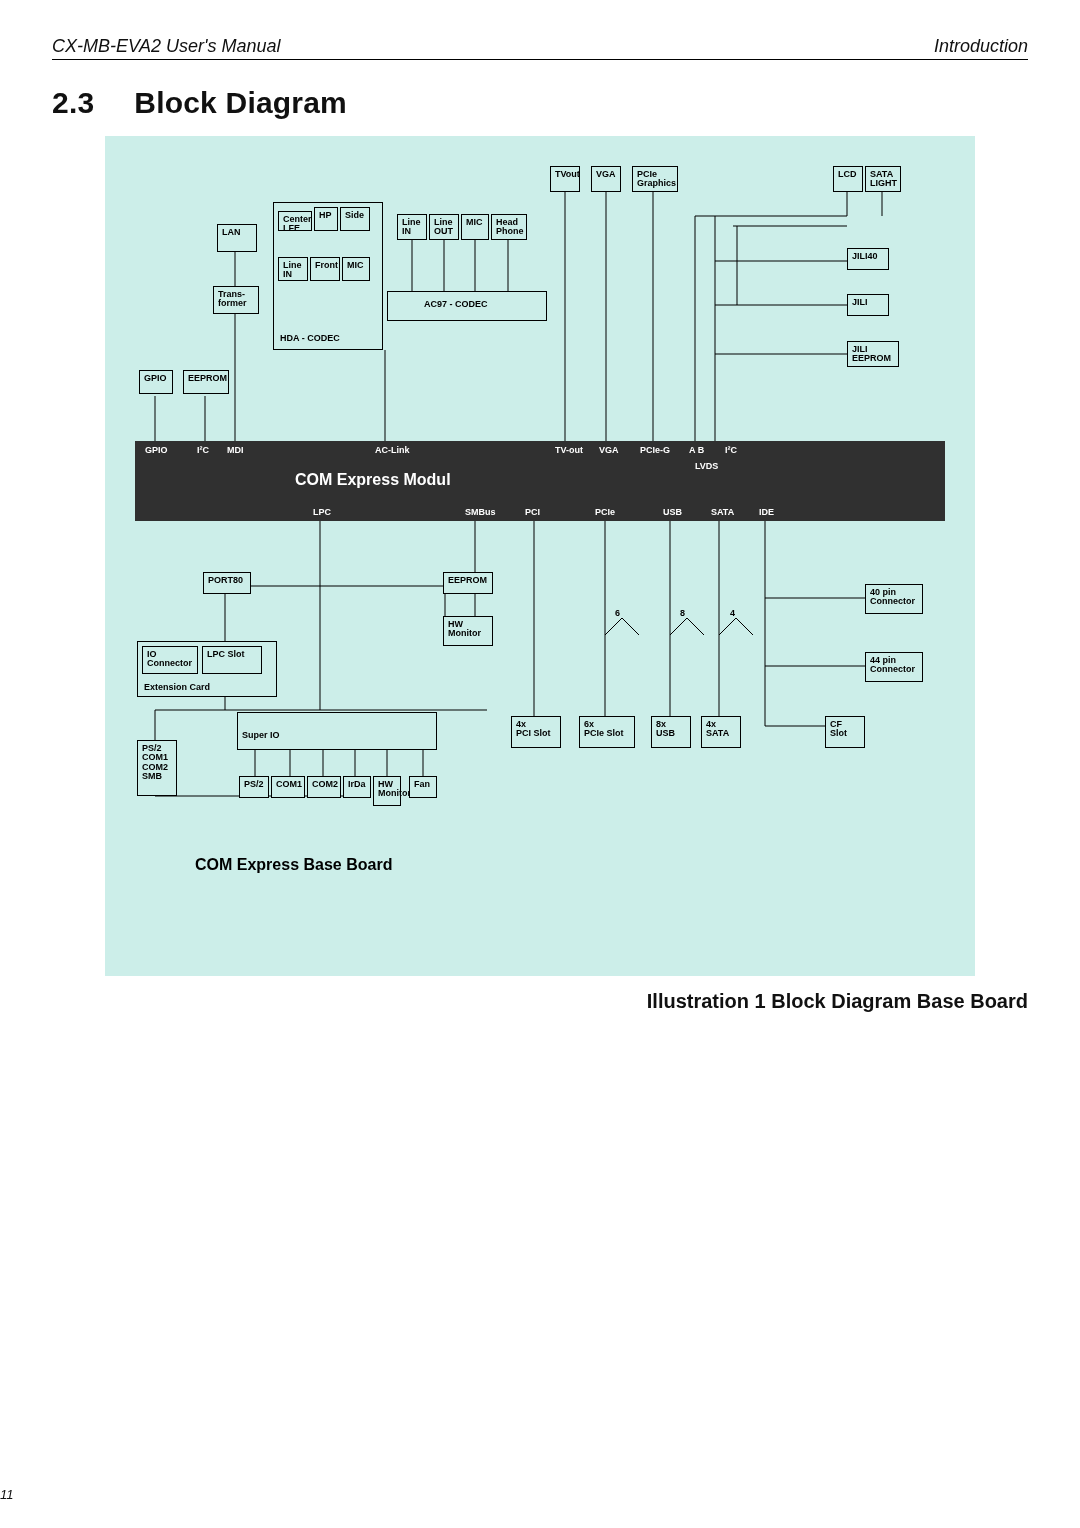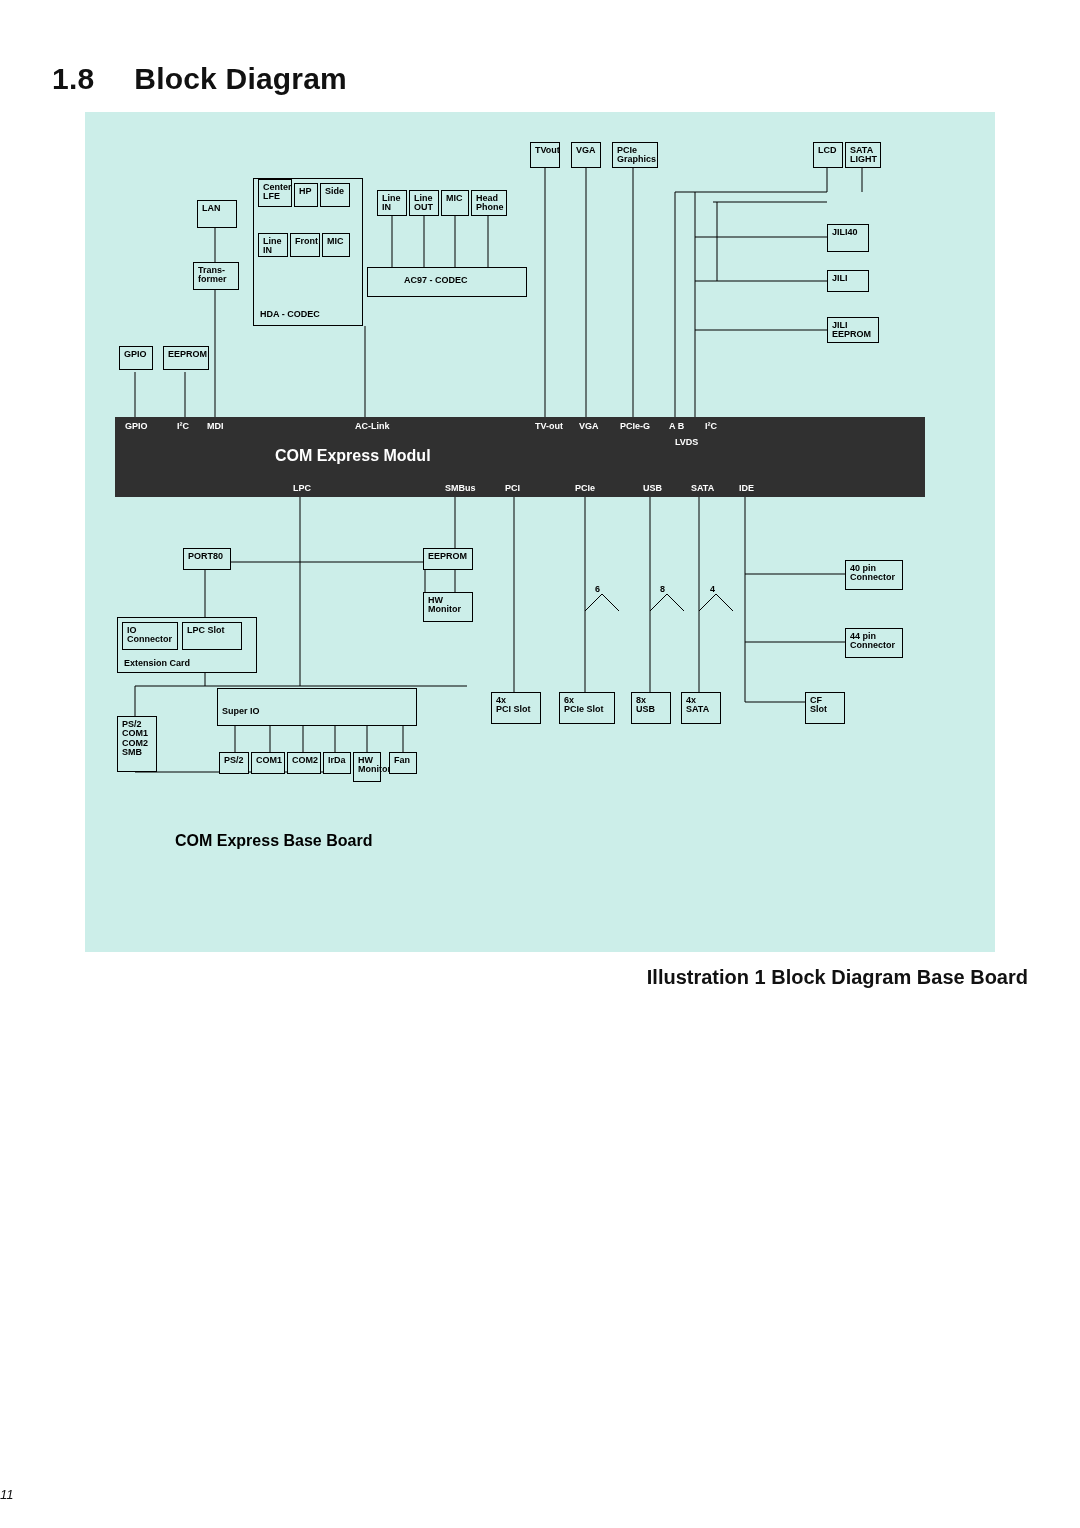--- a/index.html
+++ b/index.html
@@ -24,21 +24,20 @@
   .rule-top .right{font-style:italic;}
   h2{font-size:30px;font-weight:bold;margin:26px 0 16px 0;letter-spacing:.2px;}
   h2 .num{margin-right:40px;}
   .diagram{
     position:relative;
     width:870px;height:840px;
     background:var(--diagram-bg);
     margin:6px auto 14px auto;
     font-size:9px;font-weight:bold;
     color:#000;
-    padding-left:40px;
   }
   .diagram svg{position:absolute;inset:0;pointer-events:none;}
   .box{
     position:absolute;border:1.2px solid #000;background:var(--diagram-bg);
     padding:3px 4px;line-height:1.05;
     box-sizing:border-box;
   }
   .box span{display:block;}
   .label{
     position:absolute;font-size:9px;font-weight:bold;white-space:nowrap;
@@ -50,23 +49,27 @@
   .module .title{font-size:16px;font-weight:bold;color:#fff;}
   .module .pin{position:absolute;color:#fff;font-size:9px;font-weight:bold;white-space:nowrap;}
   .caption{font-size:20px;font-weight:bold;margin:8px 0 0 52px;text-align:right;}
   .page-num{position:absolute;bottom:26px;left:0;right:0;
     font-style:italic;font-size:13px;}
 </style>
 </head>
 <body>
 
 <div class="page">
+  <div class="rule-top">
+    <span>CX-MB-EVA2  User's Manual</span>
+    <span class="right">Introduction</span>
+  </div>
 
   <h2>
-    <span class="num">1.8</span><span>Block Diagram</span>
+    <span class="num">2.3</span><span>Block Diagram</span>
   </h2>
 
   <div class="diagram">
 
     <svg viewBox="0 0 870 840" width="870" height="840">
       <g stroke="#000" stroke-width="1" fill="none">
 
         <line x1="460" y1="55" x2="460" y2="305"></line>
         <line x1="501" y1="55" x2="501" y2="305"></line>
         <line x1="548" y1="55" x2="548" y2="305"></line>
@@ -155,21 +158,21 @@
         <span>PCIe</span>
         <span>Graphics</span>
       </div>
     <div class="box" style="left:728px;top:30px;width:30px;height:26px">
         <span>LCD</span>
       </div>
     <div class="box" style="left:760px;top:30px;width:36px;height:26px">
         <span>SATA</span>
         <span>LIGHT</span>
       </div>
-    <div class="box" style="left:742px;top:112px;width:42px;height:28px">
+    <div class="box" style="left:742px;top:112px;width:42px;height:22px">
         <span>JILI40</span>
       </div>
     <div class="box" style="left:742px;top:158px;width:42px;height:22px">
         <span>JILI</span>
       </div>
     <div class="box" style="left:742px;top:205px;width:52px;height:26px">
         <span>JILI</span>
         <span>EEPROM</span>
       </div>
 
@@ -198,21 +201,21 @@
       </div>
     <div class="box" style="left:356px;top:78px;width:28px;height:26px">
         <span>MIC</span>
       </div>
     <div class="box" style="left:386px;top:78px;width:36px;height:26px">
         <span>Head</span>
         <span>Phone</span>
       </div>
 
     <div class="box" style="left:168px;top:66px;width:110px;height:148px;padding:0">
-      <div class="box" style="left:4px;top:0;width:34px;height:28px;border-width:1px">
+      <div class="box" style="left:4px;top:8px;width:34px;height:20px;border-width:1px">
           <span>Center</span>
           <span>LFE</span>
         </div>
       <div class="box" style="left:40px;top:4px;width:24px;height:24px;border-width:1px">
           <span>HP</span>
         </div>
       <div class="box" style="left:66px;top:4px;width:30px;height:24px;border-width:1px">
           <span>Side</span>
         </div>
       <div class="box" style="left:4px;top:54px;width:30px;height:24px;border-width:1px">

